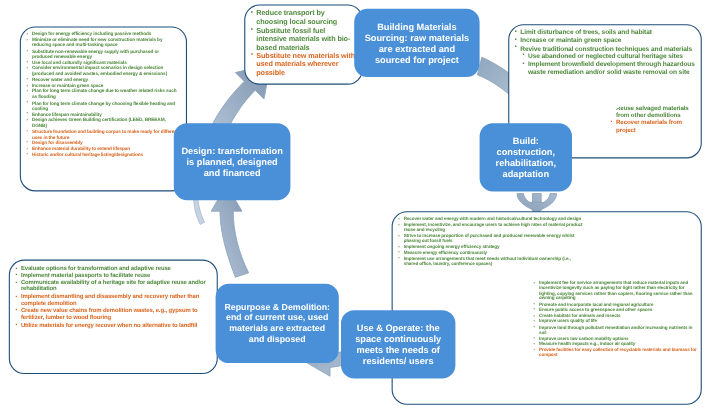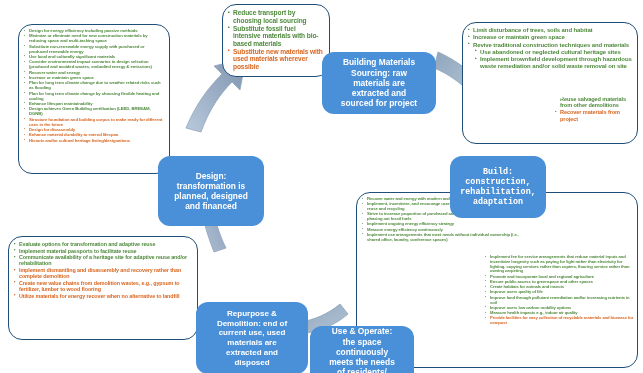--- a/index.html
+++ b/index.html
@@ -49,36 +49,35 @@
     box-sizing:border-box;
     background:#4a90d9;
     border-radius:12px;
     color:#ffffff;
     font-weight:bold;
     display:flex;
     align-items:center;
     justify-content:center;
     text-align:center;
     line-height:1.22;
-    padding:4px 16px;
-    margin-top:44px;
+    padding:4px 6px;
   }
 
   
   #box-design      {left:18px;  top:24px;  width:152px; height:150px; font-size:4.3px;}
   #box-sourcing    {left:222px; top:4px;   width:108px; height:73px;  font-size:6.6px;}
   #box-build       {left:462px; top:22px;  width:176px; height:122px; font-size:6.0px;}
   #box-build-right {left:555px; top:96px;  width:84px;  height:48px;  font-size:5.6px;
                     border:none;background:transparent;padding:0;}
   #box-repurpose   {left:8px;   top:236px; width:190px; height:104px; font-size:5.4px;}
   #box-use         {left:356px; top:192px; width:282px; height:176px; font-size:4.2px;}
   #box-use-col2    {position:absolute;left:128px;top:62px;width:150px;font-size:4.2px;}
 
   #node-sourcing  {left:322px; top:8px;   width:114px; height:62px;  font-size:8.4px;}
-  #node-build     {left:450px; top:112px; width:96px;  height:62px;  font-size:8.4px;font-family:Liberation Mono, monospace;}
+  #node-build     {left:436px; top:112px; width:84px;  height:62px;  font-size:8.4px;}
   #node-use       {left:310px; top:282px; width:104px; height:62px;  font-size:8.4px;}
   #node-repurpose {left:196px; top:258px; width:112px; height:72px;  font-size:8.0px;}
   #node-design    {left:158px; top:112px; width:106px; height:70px;  font-size:8.4px;}
 </style>
 </head>
 <body>
 
 <div id="stage">
 
   <svg class="arrows" viewBox="0 0 643 373">

